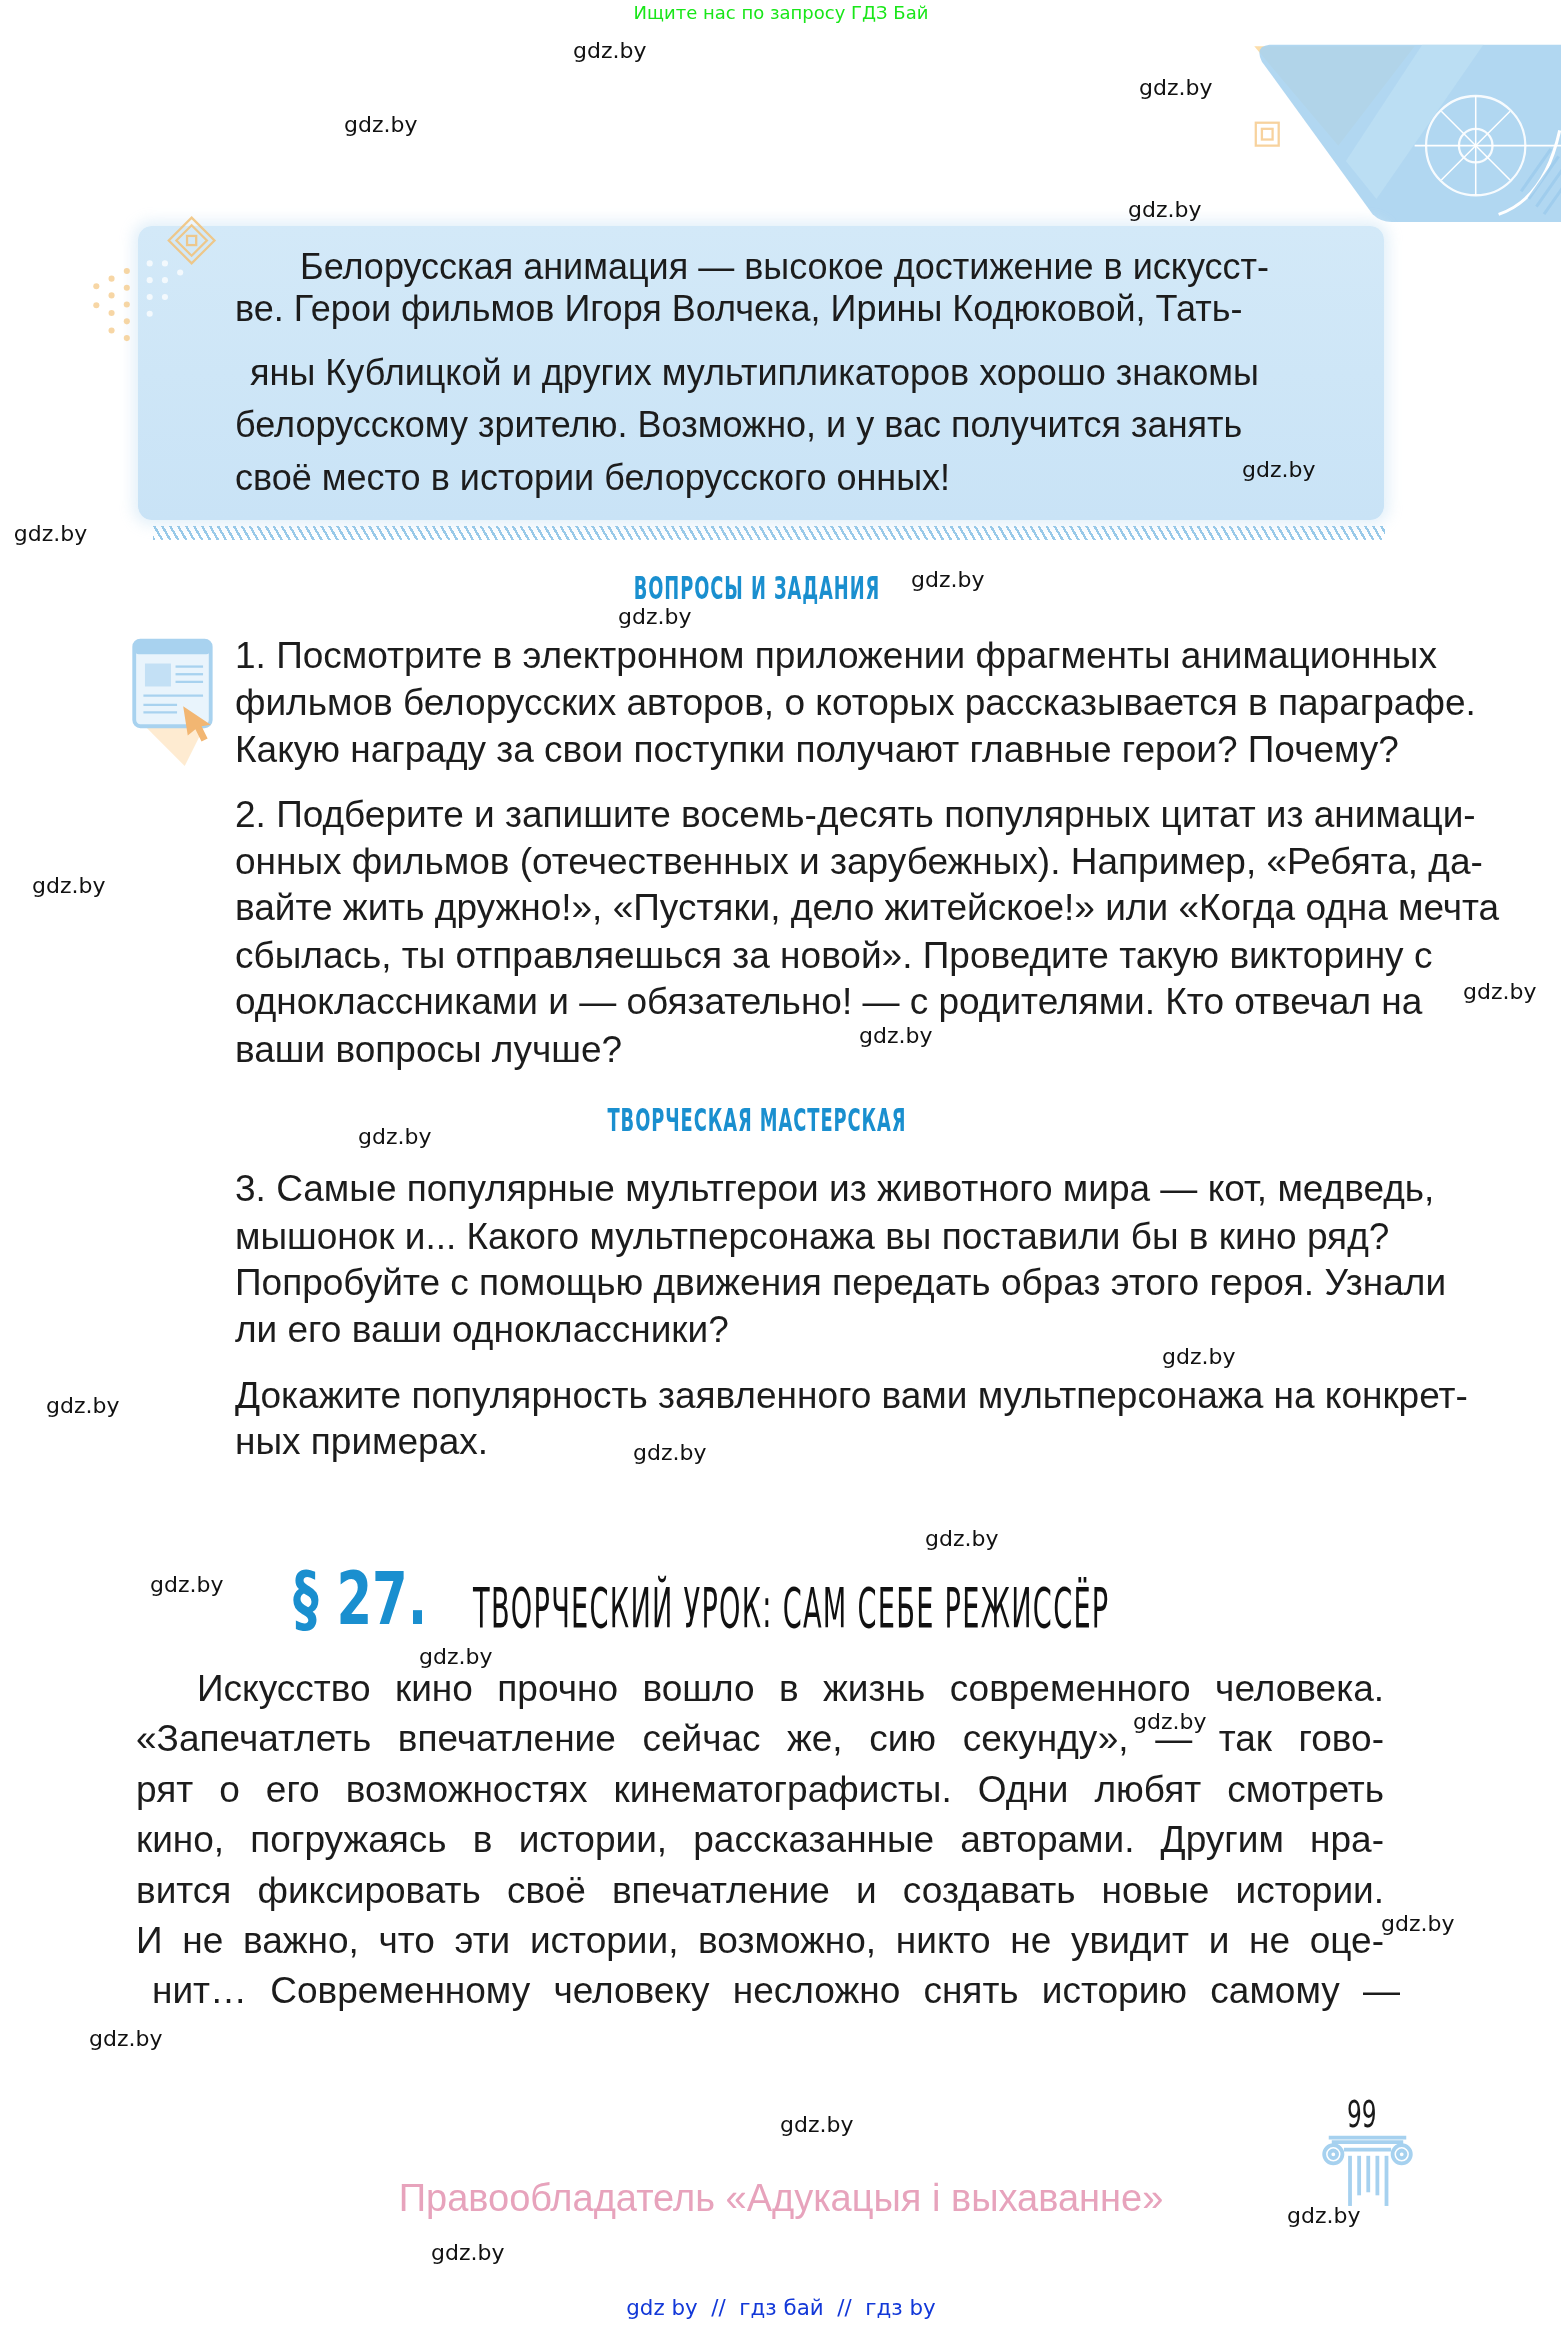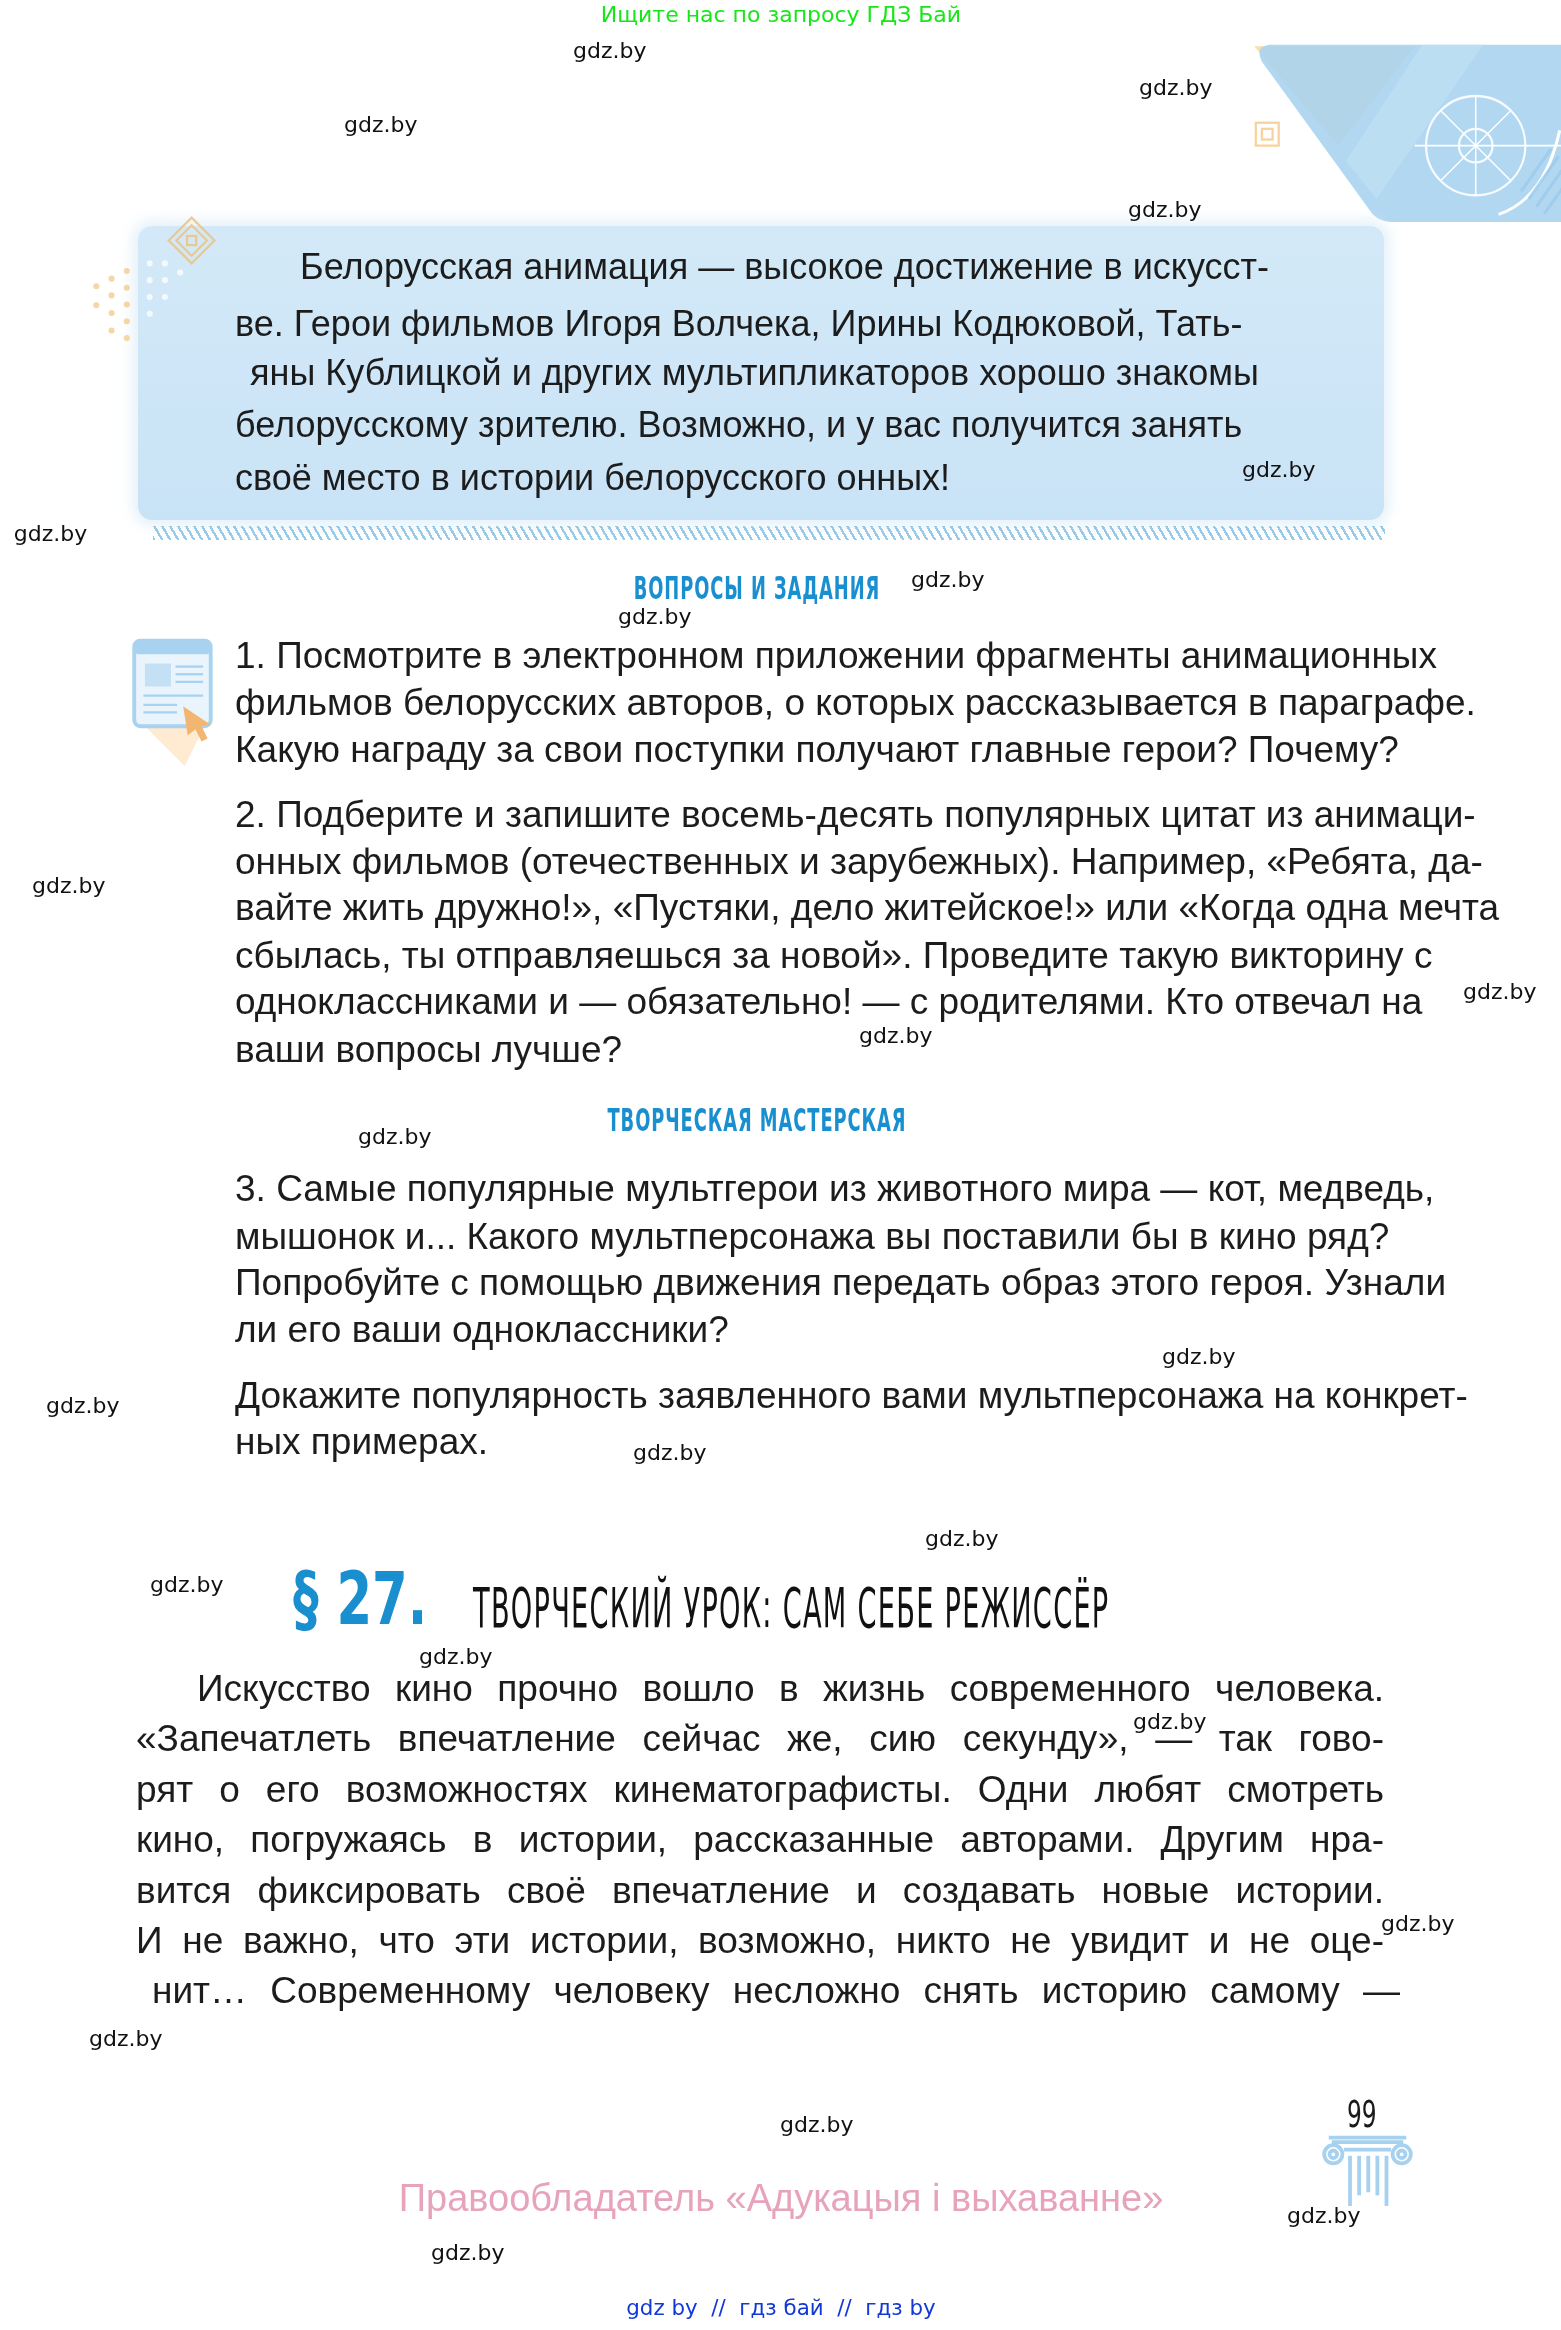--- a/index.html
+++ b/index.html
@@ -1,21 +1,21 @@
 <!DOCTYPE html>
 <html style="font-size:12.2px"><head>
 <meta charset="utf-8">
 <style>
   html, body { margin: 0; padding: 0; background: #ffffff; }
   body { width: 1562px; height: 2330px; position: relative; overflow: hidden;
          font-family: "Liberation Sans", "DejaVu Sans", sans-serif; color: #1a1a1a; }
   .abs { position: absolute; }
   .wm { position: absolute; font-family: "DejaVu Sans", sans-serif; font-size: 22px; color: #111; white-space: nowrap; }
   .top-link { position: absolute; top: 1.5px; left: 0; width: 1562px; text-align: center;
-              font-family: "DejaVu Sans", sans-serif; font-size: 22px; color: #19e619; }
+              font-family: "DejaVu Sans", sans-serif; font-size: 18px; color: #19e619; }
   
   .corner { position: absolute; left: 1239px; top: 31px; width: 323px; height: 214px; overflow: hidden; }
   
   .infobox { position: absolute; left: 138px; top: 226px; width: 1246px; height: 294px;
              background: linear-gradient(180deg, #d3e9f8 0%, #c9e3f6 100%); border-radius: 13.8px;
              box-shadow: 0 0 13.8px 4.6px rgba(220,236,248,0.8); }
   .infobox-deco { position: absolute; left: 73px; top: 210px; width: 161px; height: 183px; }
   .hatch { position: absolute; left: 153px; top: 526px; width: 1232px; height: 13.8px;
            background: repeating-linear-gradient(60deg, #8cc3e6 0 2.3px, transparent 2.3px 6.9px); opacity: .9; }
   .box-line { position: absolute; font-size: 36px; line-height: 1; white-space: nowrap; color: #1c1c1c; }
@@ -104,21 +104,21 @@
     <g fill="none" stroke="#f2c278" stroke-width="3" opacity="0.85">
       <path d="M155 10 L185 40 L155 70 L125 40 Z"></path>
       <path d="M155 20 L175 40 L155 60 L135 40 Z"></path>
       <rect x="149" y="34" width="12" height="12"></rect>
     </g>
   </svg>
 </div>
 <div class="hatch"></div>
 
 <div class="box-line" style="left:300px; top:249px; width:1084px;">Белорусская анимация — высокое достижение в искусст-</div>
-<div class="box-line" style="left:235px; top:306px;text-align:center;">ве. Герои фильмов Игоря Волчека, Ирины Кодюковой, Тать-</div>
+<div class="box-line" style="left:235px; top:291px;text-align:center;">ве. Герои фильмов Игоря Волчека, Ирины Кодюковой, Тать-</div>
 <div class="box-line" style="left:250px; top:355px;">яны Кублицкой и других мультипликаторов хорошо знакомы</div>
 <div class="box-line" style="left:235px; top:407px;">белорусскому зрителю. Возможно, и у вас получится занять</div>
 <div class="box-line" style="left:235px; top:460px;">своё место в истории белорусского онных!</div>
 
 <div class="section-head" style="top:569px;">ВОПРОСЫ И ЗАДАНИЯ</div>
 
 <div class="abs" style="left:131px; top:636px;">
   <svg width="86" height="130" viewBox="0 0 112 170">
     <path d="M10 110 L100 110 L70 170 Z" fill="#fde3bd" opacity="0.7"></path>
     <rect x="4" y="6" width="100" height="112" rx="8" fill="#e9f4fc" stroke="#a8d2ef" stroke-width="5"></rect>

